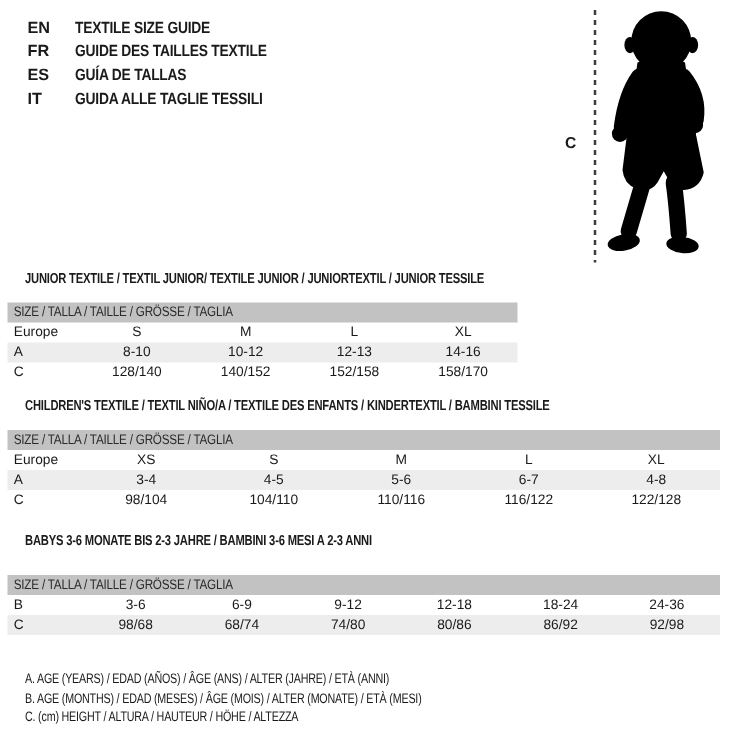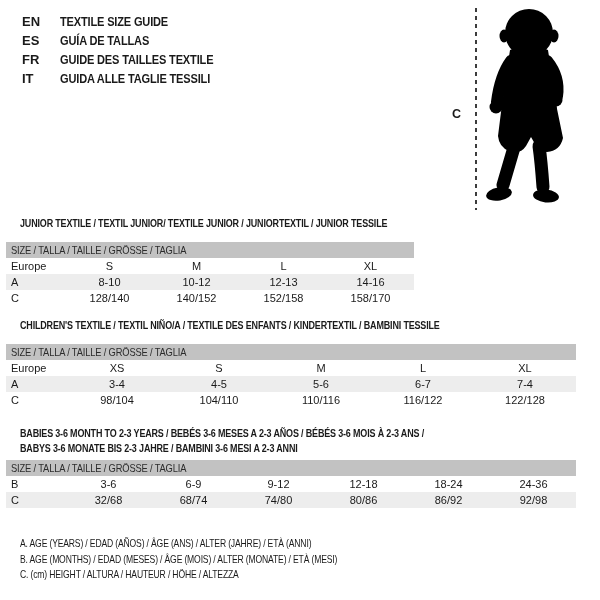--- a/index.html
+++ b/index.html
@@ -61,26 +61,26 @@
 <body>
 
 <div class="page">
 
   <div class="lang-list">
     <div class="lang-row">
       <span class="lang-code">EN</span>
       <span class="cond85">TEXTILE SIZE GUIDE</span>
     </div>
     <div class="lang-row">
+      <span class="lang-code">FR</span>
+      <span class="cond85">GUIDE DES TAILLES TEXTILE</span>
+    </div>
+    <div class="lang-row">
       <span class="lang-code">ES</span>
       <span class="cond85">GUÍA DE TALLAS</span>
-    </div>
-    <div class="lang-row">
-      <span class="lang-code">FR</span>
-      <span class="cond85">GUIDE DES TAILLES TEXTILE</span>
     </div>
     <div class="lang-row">
       <span class="lang-code">IT</span>
       <span class="cond85">GUIDA ALLE TAGLIE TESSILI</span>
     </div>
   </div>
 
   <div class="dash-line"></div>
   <div class="figure-label">C</div>
   <svg class="baby-svg" viewBox="0 0 92 200" width="92" height="200" aria-hidden="true">
@@ -149,52 +149,51 @@
       <span class="t-cell">M</span>
       <span class="t-cell">L</span>
       <span class="t-cell">XL</span>
     </div>
     <div class="t-row striped">
       <span class="t-label">A</span>
       <span class="t-cell">3-4</span>
       <span class="t-cell">4-5</span>
       <span class="t-cell">5-6</span>
       <span class="t-cell">6-7</span>
-      <span class="t-cell">7-4</span>
+      <span class="t-cell">4-8</span>
     </div>
     <div class="t-row">
       <span class="t-label">C</span>
       <span class="t-cell">98/104</span>
       <span class="t-cell">104/110</span>
       <span class="t-cell">110/116</span>
       <span class="t-cell">116/122</span>
       <span class="t-cell">122/128</span>
     </div>
   </div>
 
   <div class="section-heading h-babies">
-    <div><span class="cond">BABIES 3-6 MONTH TO 2-3 YEARS / BEBÉS 3-6 MESES A 2-3 AÑOS / BÉBÉS 3-6 MOIS À 2-3 ANS /</span></div>
     <div><span class="cond">BABYS 3-6 MONATE BIS 2-3 JAHRE / BAMBINI 3-6 MESI A 2-3 ANNI</span></div>
   </div>
   <div class="size-table w-wide t-babies">
     <div class="bar">
       <span class="cond85">SIZE / TALLA / TAILLE / GRÖSSE / TAGLIA</span>
     </div>
     <div class="t-row">
       <span class="t-label">B</span>
       <span class="t-cell">3-6</span>
       <span class="t-cell">6-9</span>
       <span class="t-cell">9-12</span>
       <span class="t-cell">12-18</span>
       <span class="t-cell">18-24</span>
       <span class="t-cell">24-36</span>
     </div>
     <div class="t-row striped">
       <span class="t-label">C</span>
-      <span class="t-cell">32/68</span>
+      <span class="t-cell">98/68</span>
       <span class="t-cell">68/74</span>
       <span class="t-cell">74/80</span>
       <span class="t-cell">80/86</span>
       <span class="t-cell">86/92</span>
       <span class="t-cell">92/98</span>
     </div>
   </div>
 
   <div class="footnotes">
     <div class="footnote-line">

